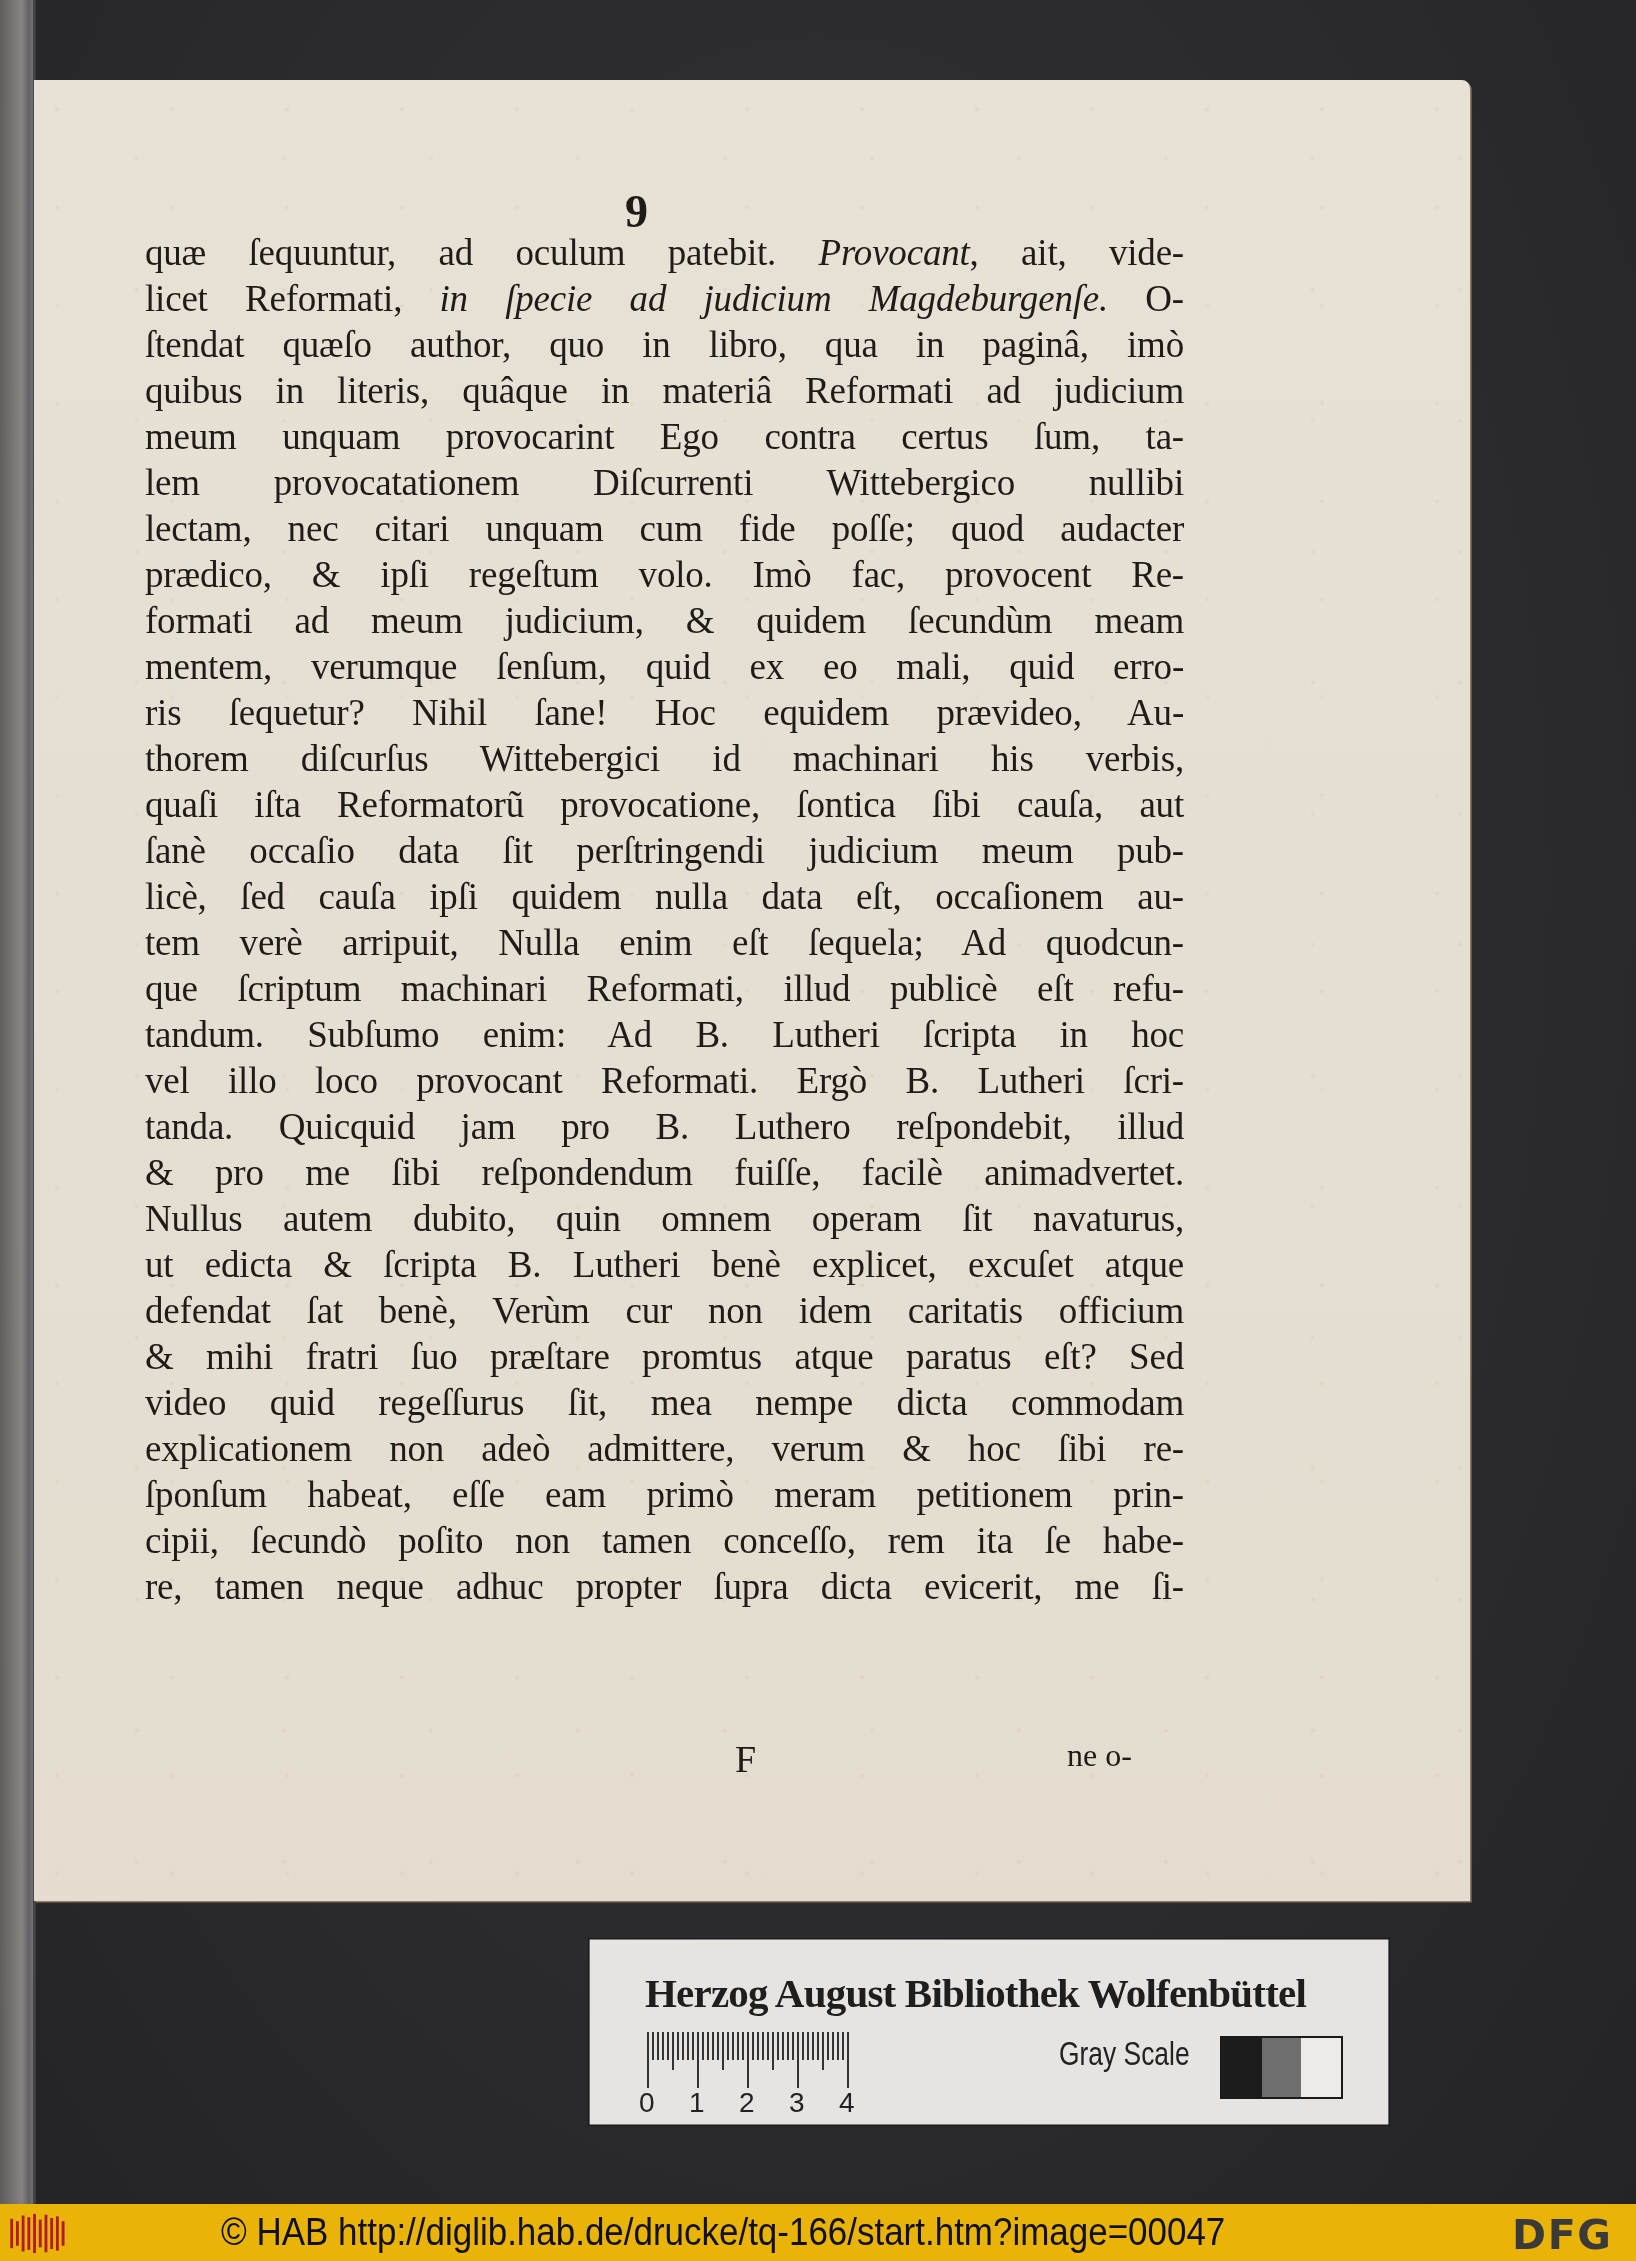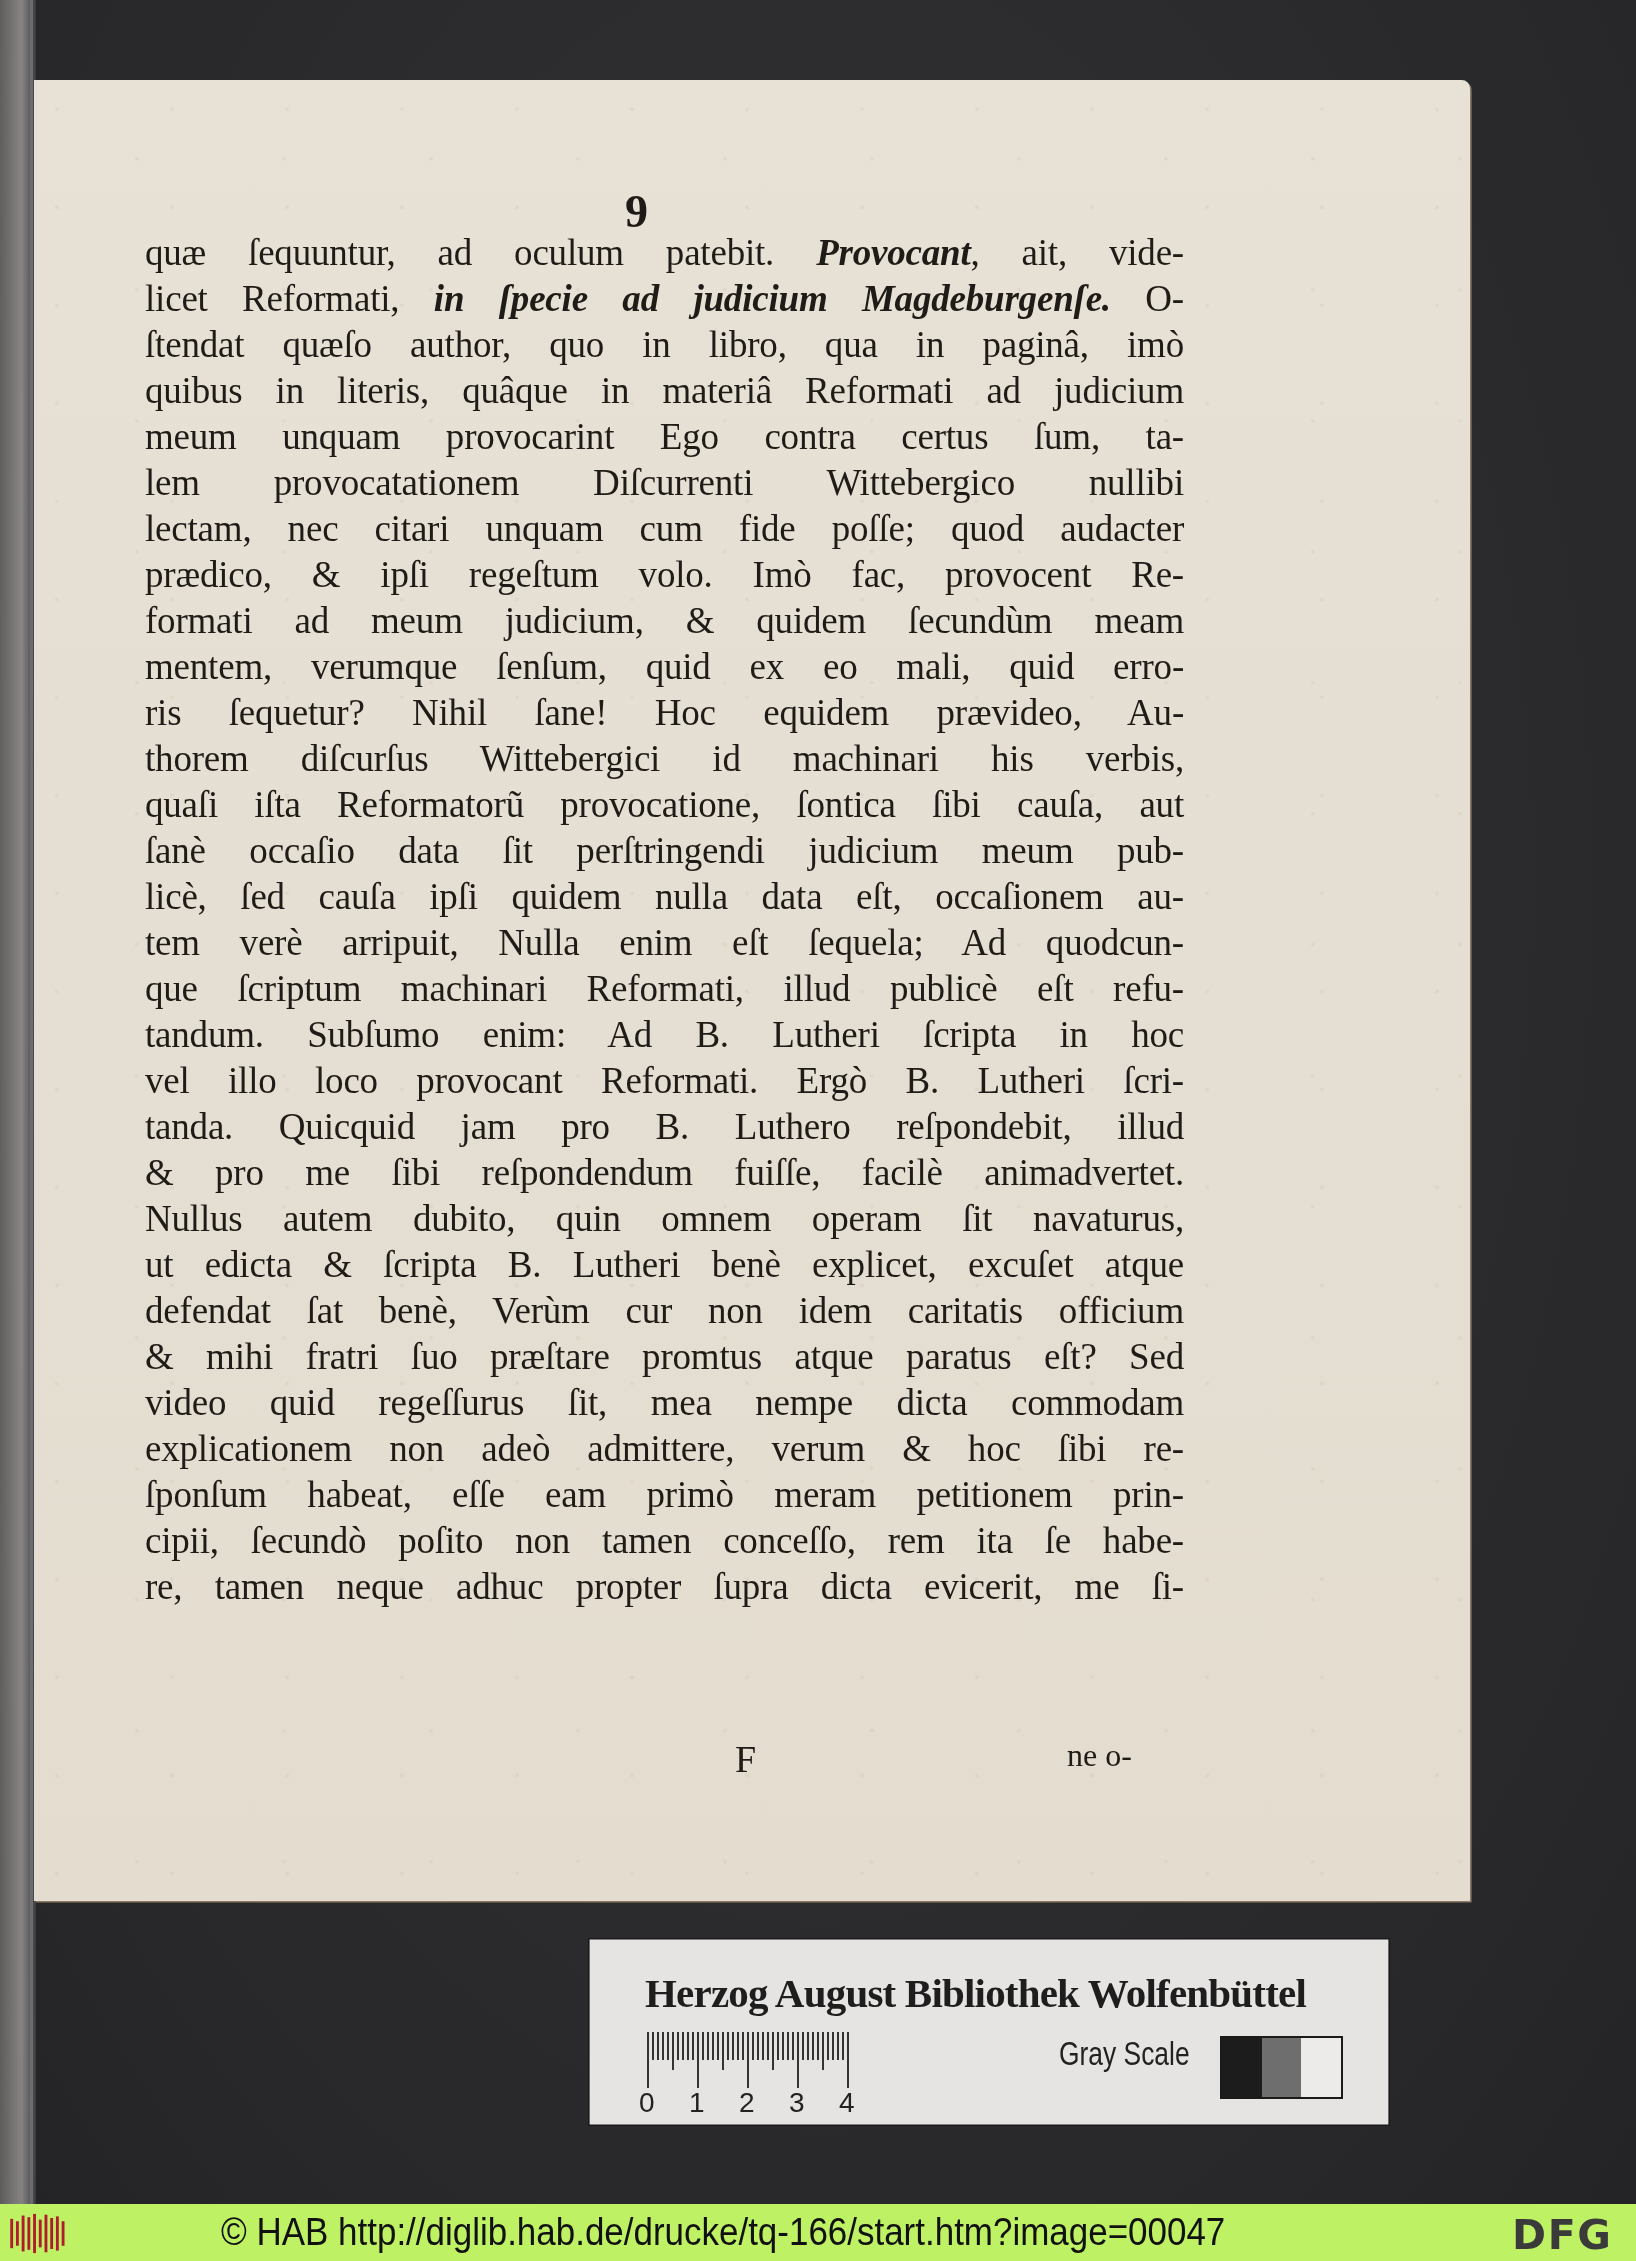--- a/index.html
+++ b/index.html
@@ -38,21 +38,21 @@
   .text-block {
     position: absolute; left: 111px; top: 150px; width: 1039px;
     color: #1f1b17;
   }
   .line {
     height: 46px; line-height: 46px;
     font-size: 37px; white-space: nowrap;
     text-align: justify; text-align-last: justify;
     letter-spacing: -0.2px;
   }
-  .line .it { font-style: italic; font-weight: bold; }
+  .line .it { font-style: italic; font-weight: normal; }
   .signature {
     position: absolute; left: 701px; top: 1657px;
     font-size: 38px; color: #1f1b17;
   }
   .catchword {
     position: absolute; left: 1033px; top: 1657px;
     font-size: 32px; color: #1f1b17;
   }
   .label {
     position: absolute; left: 588px; top: 1938px; width: 802px; height: 188px;
@@ -78,21 +78,21 @@
     font-family: "Liberation Sans", sans-serif; font-size: 33px; color: #222;
     transform: scaleX(0.8); transform-origin: left;
   }
   .gray-swatches {
     position: absolute; left: 632px; top: 98px; width: 119px; height: 59px;
     border: 2.5px solid #1a1a1a; display: flex;
   }
   .gray-swatches div { flex: 1; }
   .footer {
     position: absolute; left: 0; top: 2204px; width: 1637px; height: 57px;
-    background: #bef264;
+    background: #eab308;
   }
   .hab-logo { position: absolute; left: 6.5px; top: 8.2px; width: 62px; height: 43px; }
   .footer-text {
     position: absolute; left: 221px; top: 6.5px;
     font-family: "Liberation Sans", sans-serif; font-size: 38px; color: #111;
     transform: scaleX(0.92); transform-origin: left; white-space: nowrap;
   }
   .dfg-logo {
     position: absolute; left: 1512px; top: 6.5px;
     font-family: "DejaVu Sans", sans-serif; font-weight: bold; font-size: 41px;

